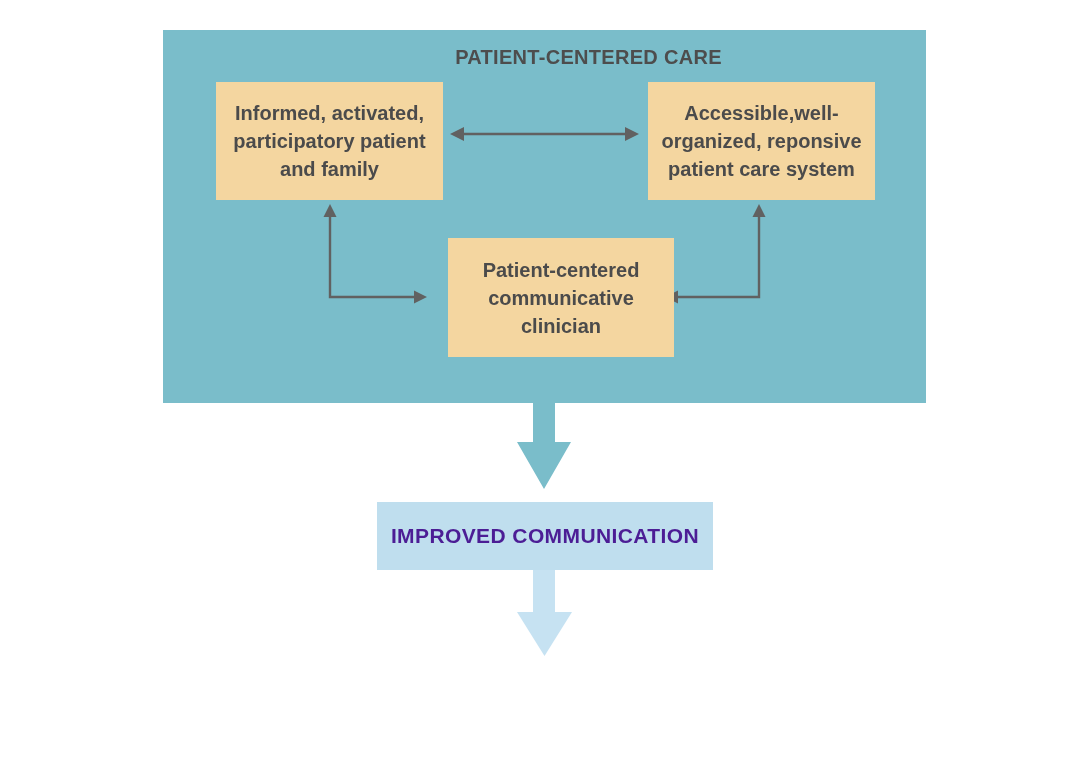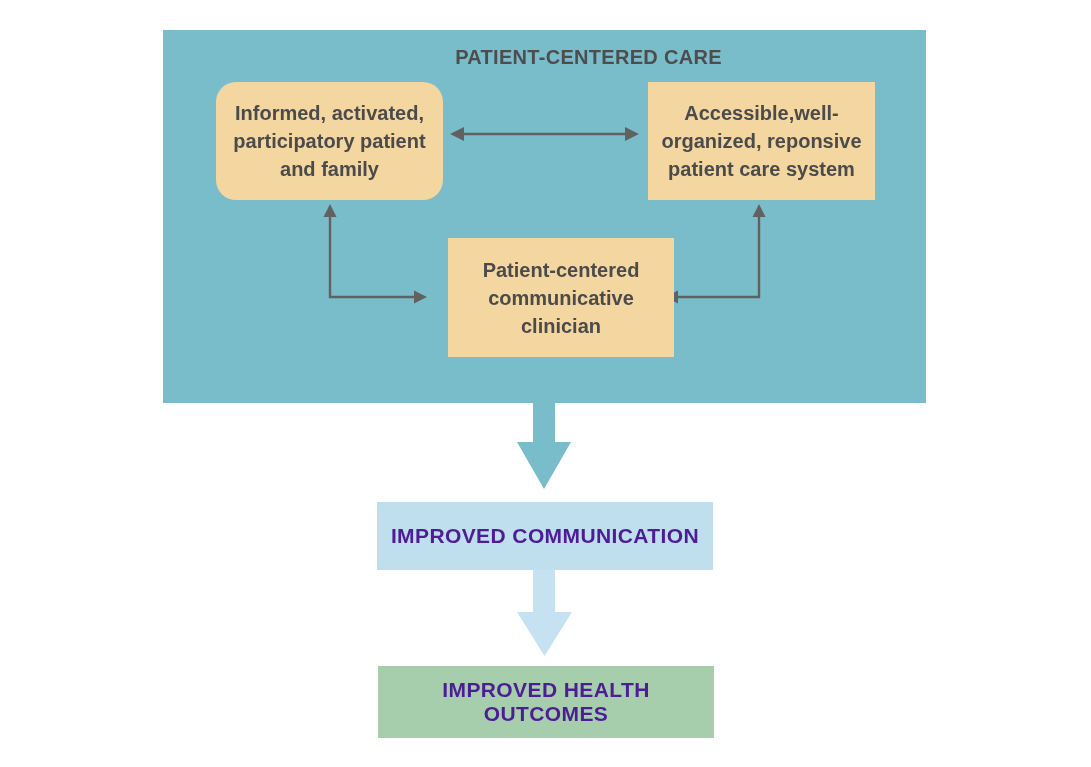--- a/index.html
+++ b/index.html
@@ -42,21 +42,21 @@
     align-items: center;
     justify-content: center;
     text-align: center;
     font-size: 20px;
     font-weight: 600;
     line-height: 28px;
     color: #4b4b4b;
     white-space: pre-line;
     z-index: 2;
   }
-  .node-patient   { left: 216px; top: 82px;  width: 227px; height: 118px; border-radius: 20px; }
+  .node-patient   { left: 216px; top: 82px;  width: 227px; height: 118px; }
   .node-system    { left: 648px; top: 82px;  width: 227px; height: 118px; }
   .node-clinician { left: 448px; top: 238px; width: 226px; height: 119px; }
   .flow-box {
     position: absolute;
     display: flex;
     align-items: center;
     justify-content: center;
     text-align: center;
     font-size: 21px;
     font-weight: 700;
@@ -100,23 +100,20 @@
   <div class="node node-clinician">
     <span>Patient-centered
 communicative
 clinician</span>
   </div>
 
   <div class="flow-box flow-communication">
     <span>IMPROVED COMMUNICATION</span>
   </div>
 
-  <div class="flow-box flow-outcomes">
-    <span>IMPROVED HEALTH OUTCOMES</span>
-  </div>
 
   <svg class="arrow-layer" viewBox="0 0 1091 767" xmlns="http://www.w3.org/2000/svg">
 
     <g stroke="#616161" fill="#616161">
       <line x1="461" y1="134" x2="628" y2="134" stroke-width="2.4"></line>
       <polygon points="450,134 464,127 464,141" stroke="none"></polygon>
       <polygon points="639,134 625,127 625,141" stroke="none"></polygon>
     </g>
 
     <g stroke="#616161" fill="#616161">

